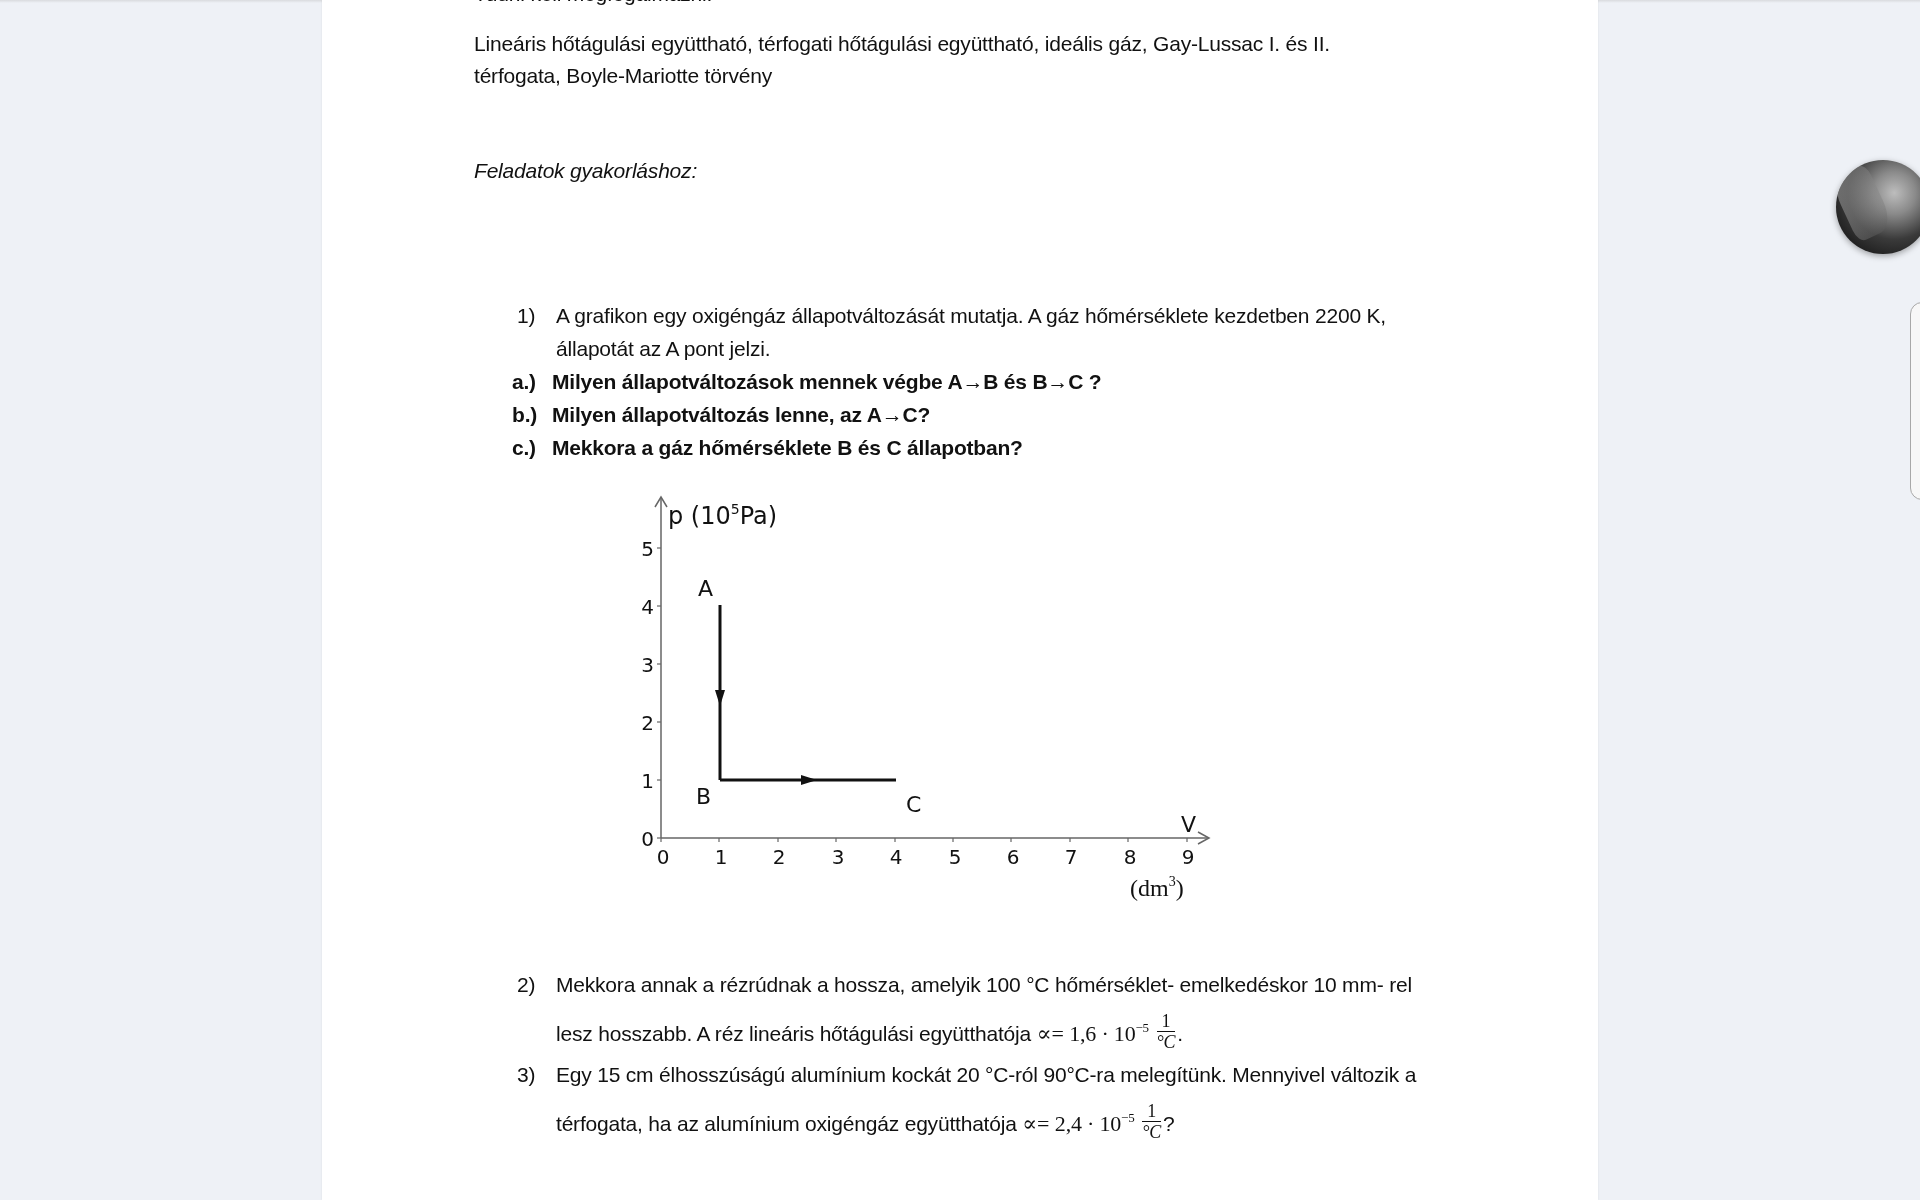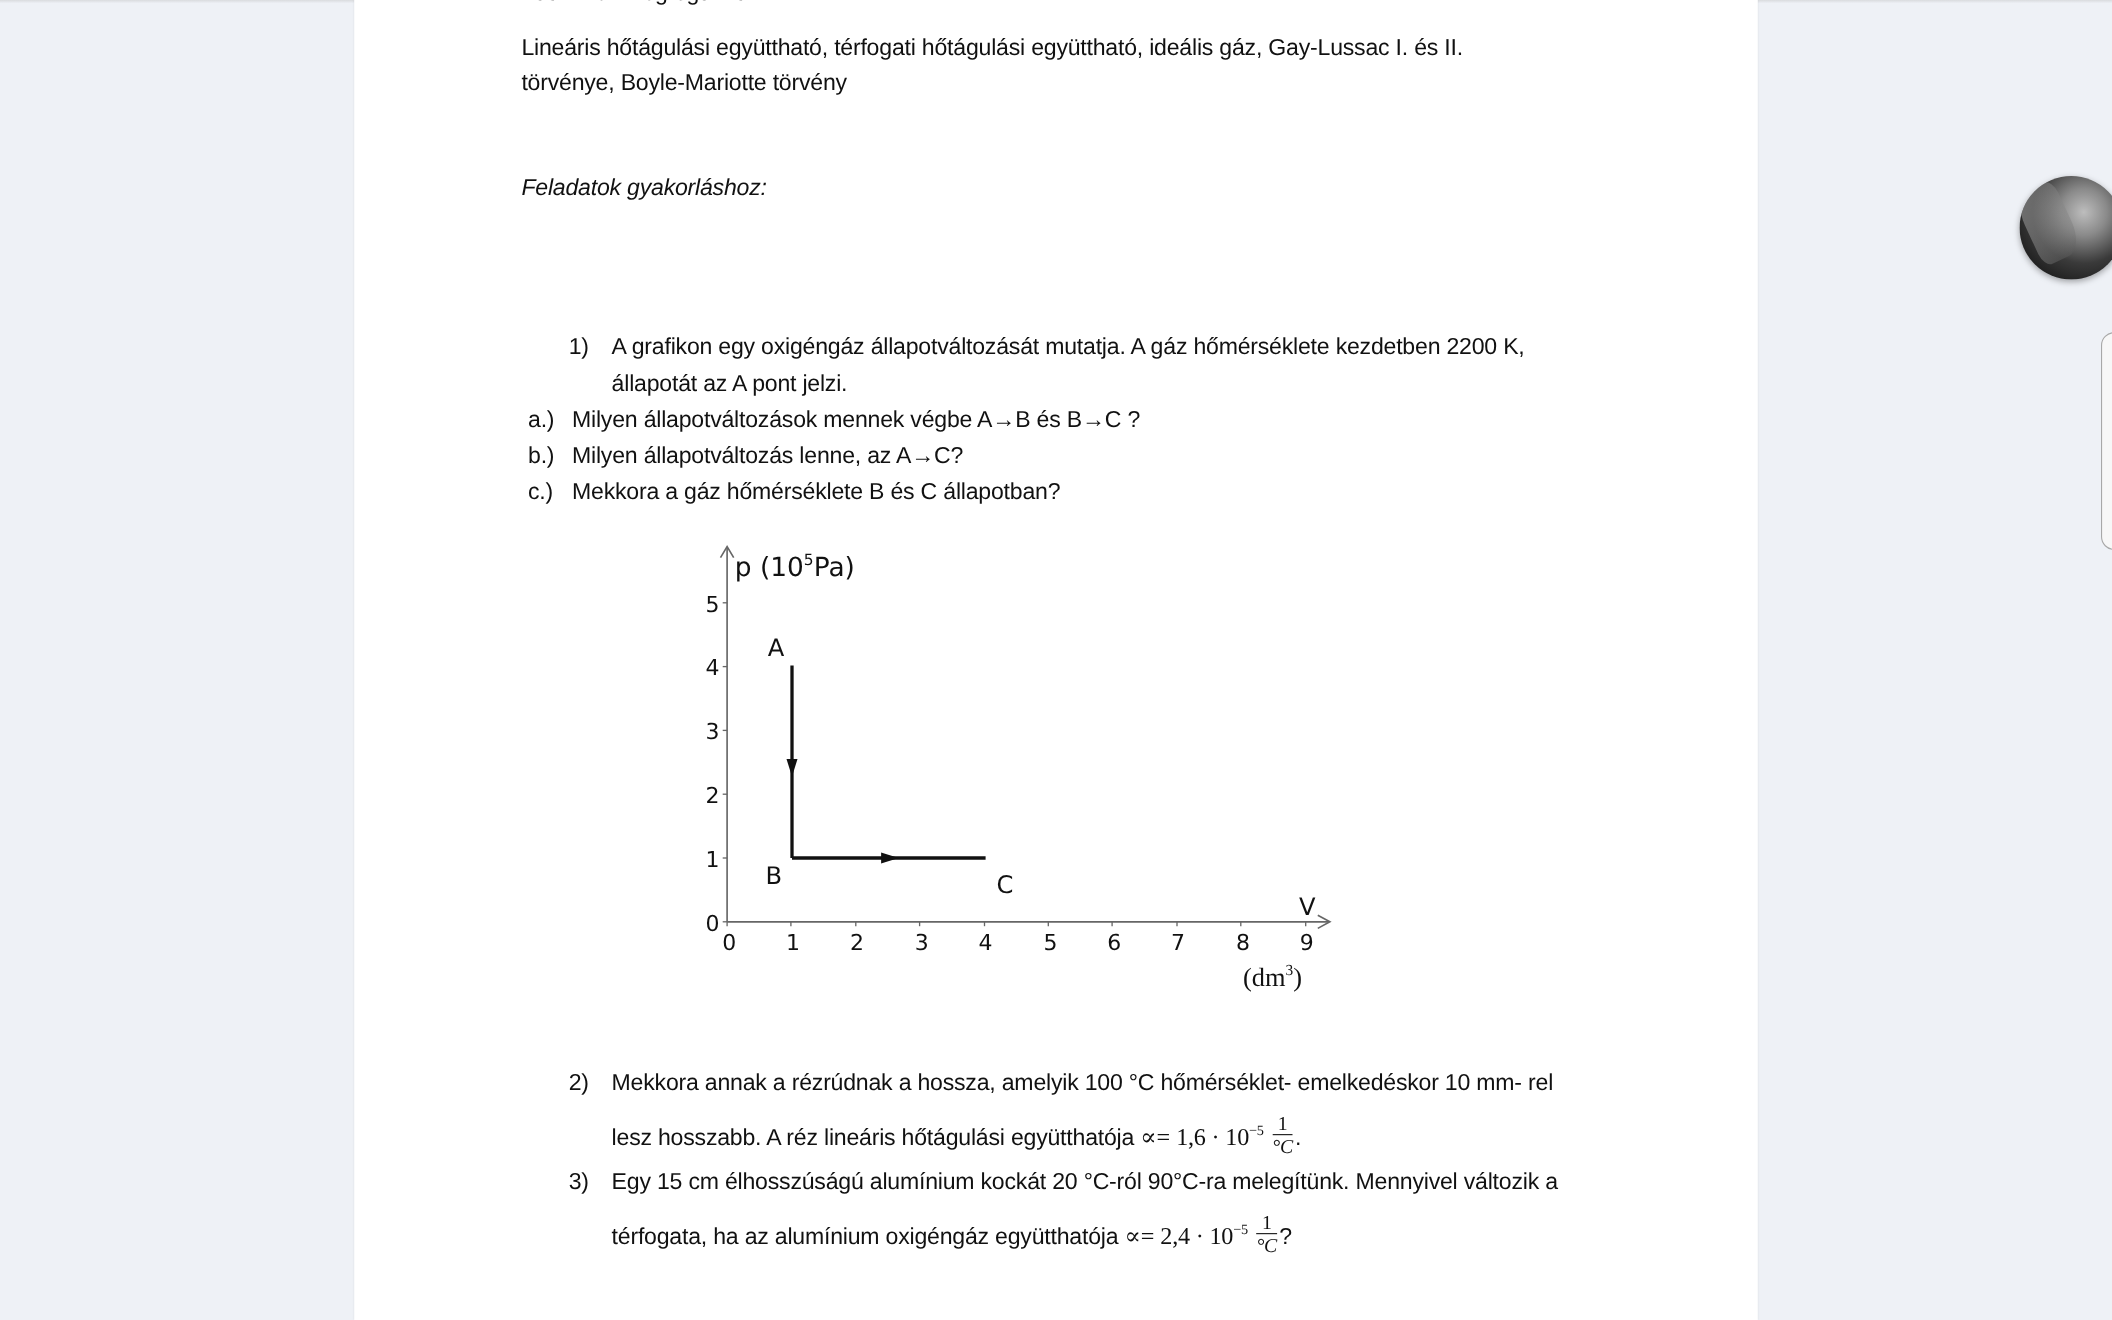--- a/index.html
+++ b/index.html
@@ -26,21 +26,21 @@
     white-space: nowrap;
     letter-spacing: -0.2px;
   }
   .cut { top: -22px; left: 474px; }
   .intro1 { top: 28px; left: 474px; }
   .intro2 { top: 60px; left: 474px; }
   .heading { top: 155px; left: 474px; font-style: italic; }
   .q1num { top: 300px; left: 517px; }
   .q1a { top: 300px; left: 556px; }
   .q1b { top: 333px; left: 556px; }
-  .sub { left: 480px; }
+  .sub { left: 512px; font-weight: bold; }
   .sa { top: 366px; }
   .sb { top: 399px; }
   .sc { top: 432px; }
   .sublabel { display: inline-block; width: 40px; }
   .q2num { top: 969px; left: 517px; }
   .q2a { top: 969px; left: 556px; }
   .q2b { top: 1015px; left: 556px; }
   .q3num { top: 1059px; left: 517px; }
   .q3a { top: 1059px; left: 556px; text-align: center; }
   .q3b { top: 1105px; left: 556px; }
@@ -74,21 +74,21 @@
 </style>
 </head>
 <body>
 
 <div class="topshade"></div>
 
 <div class="page"></div>
 
 <div class="txt cut">Tudni kell megfogalmazni.</div>
 <div class="txt intro1">Lineáris hőtágulási együttható, térfogati hőtágulási együttható, ideális gáz, Gay-Lussac I. és II.</div>
-<div class="txt intro2">törvénye, Boyle-Mariotte törvény</div>
+<div class="txt intro2">térfogata, Boyle-Mariotte törvény</div>
 
 <div class="txt heading">Feladatok gyakorláshoz:</div>
 
 <div class="txt q1num">1)</div>
 <div class="txt q1a">A grafikon egy oxigéngáz állapotváltozását mutatja. A gáz hőmérséklete kezdetben 2200 K,</div>
 <div class="txt q1b">állapotát az A pont jelzi.</div>
 
 <div class="txt sub sa">
   <span class="sublabel">a.)</span><span>Milyen állapotváltozások mennek végbe A→B és B→C ?</span>
 </div>

